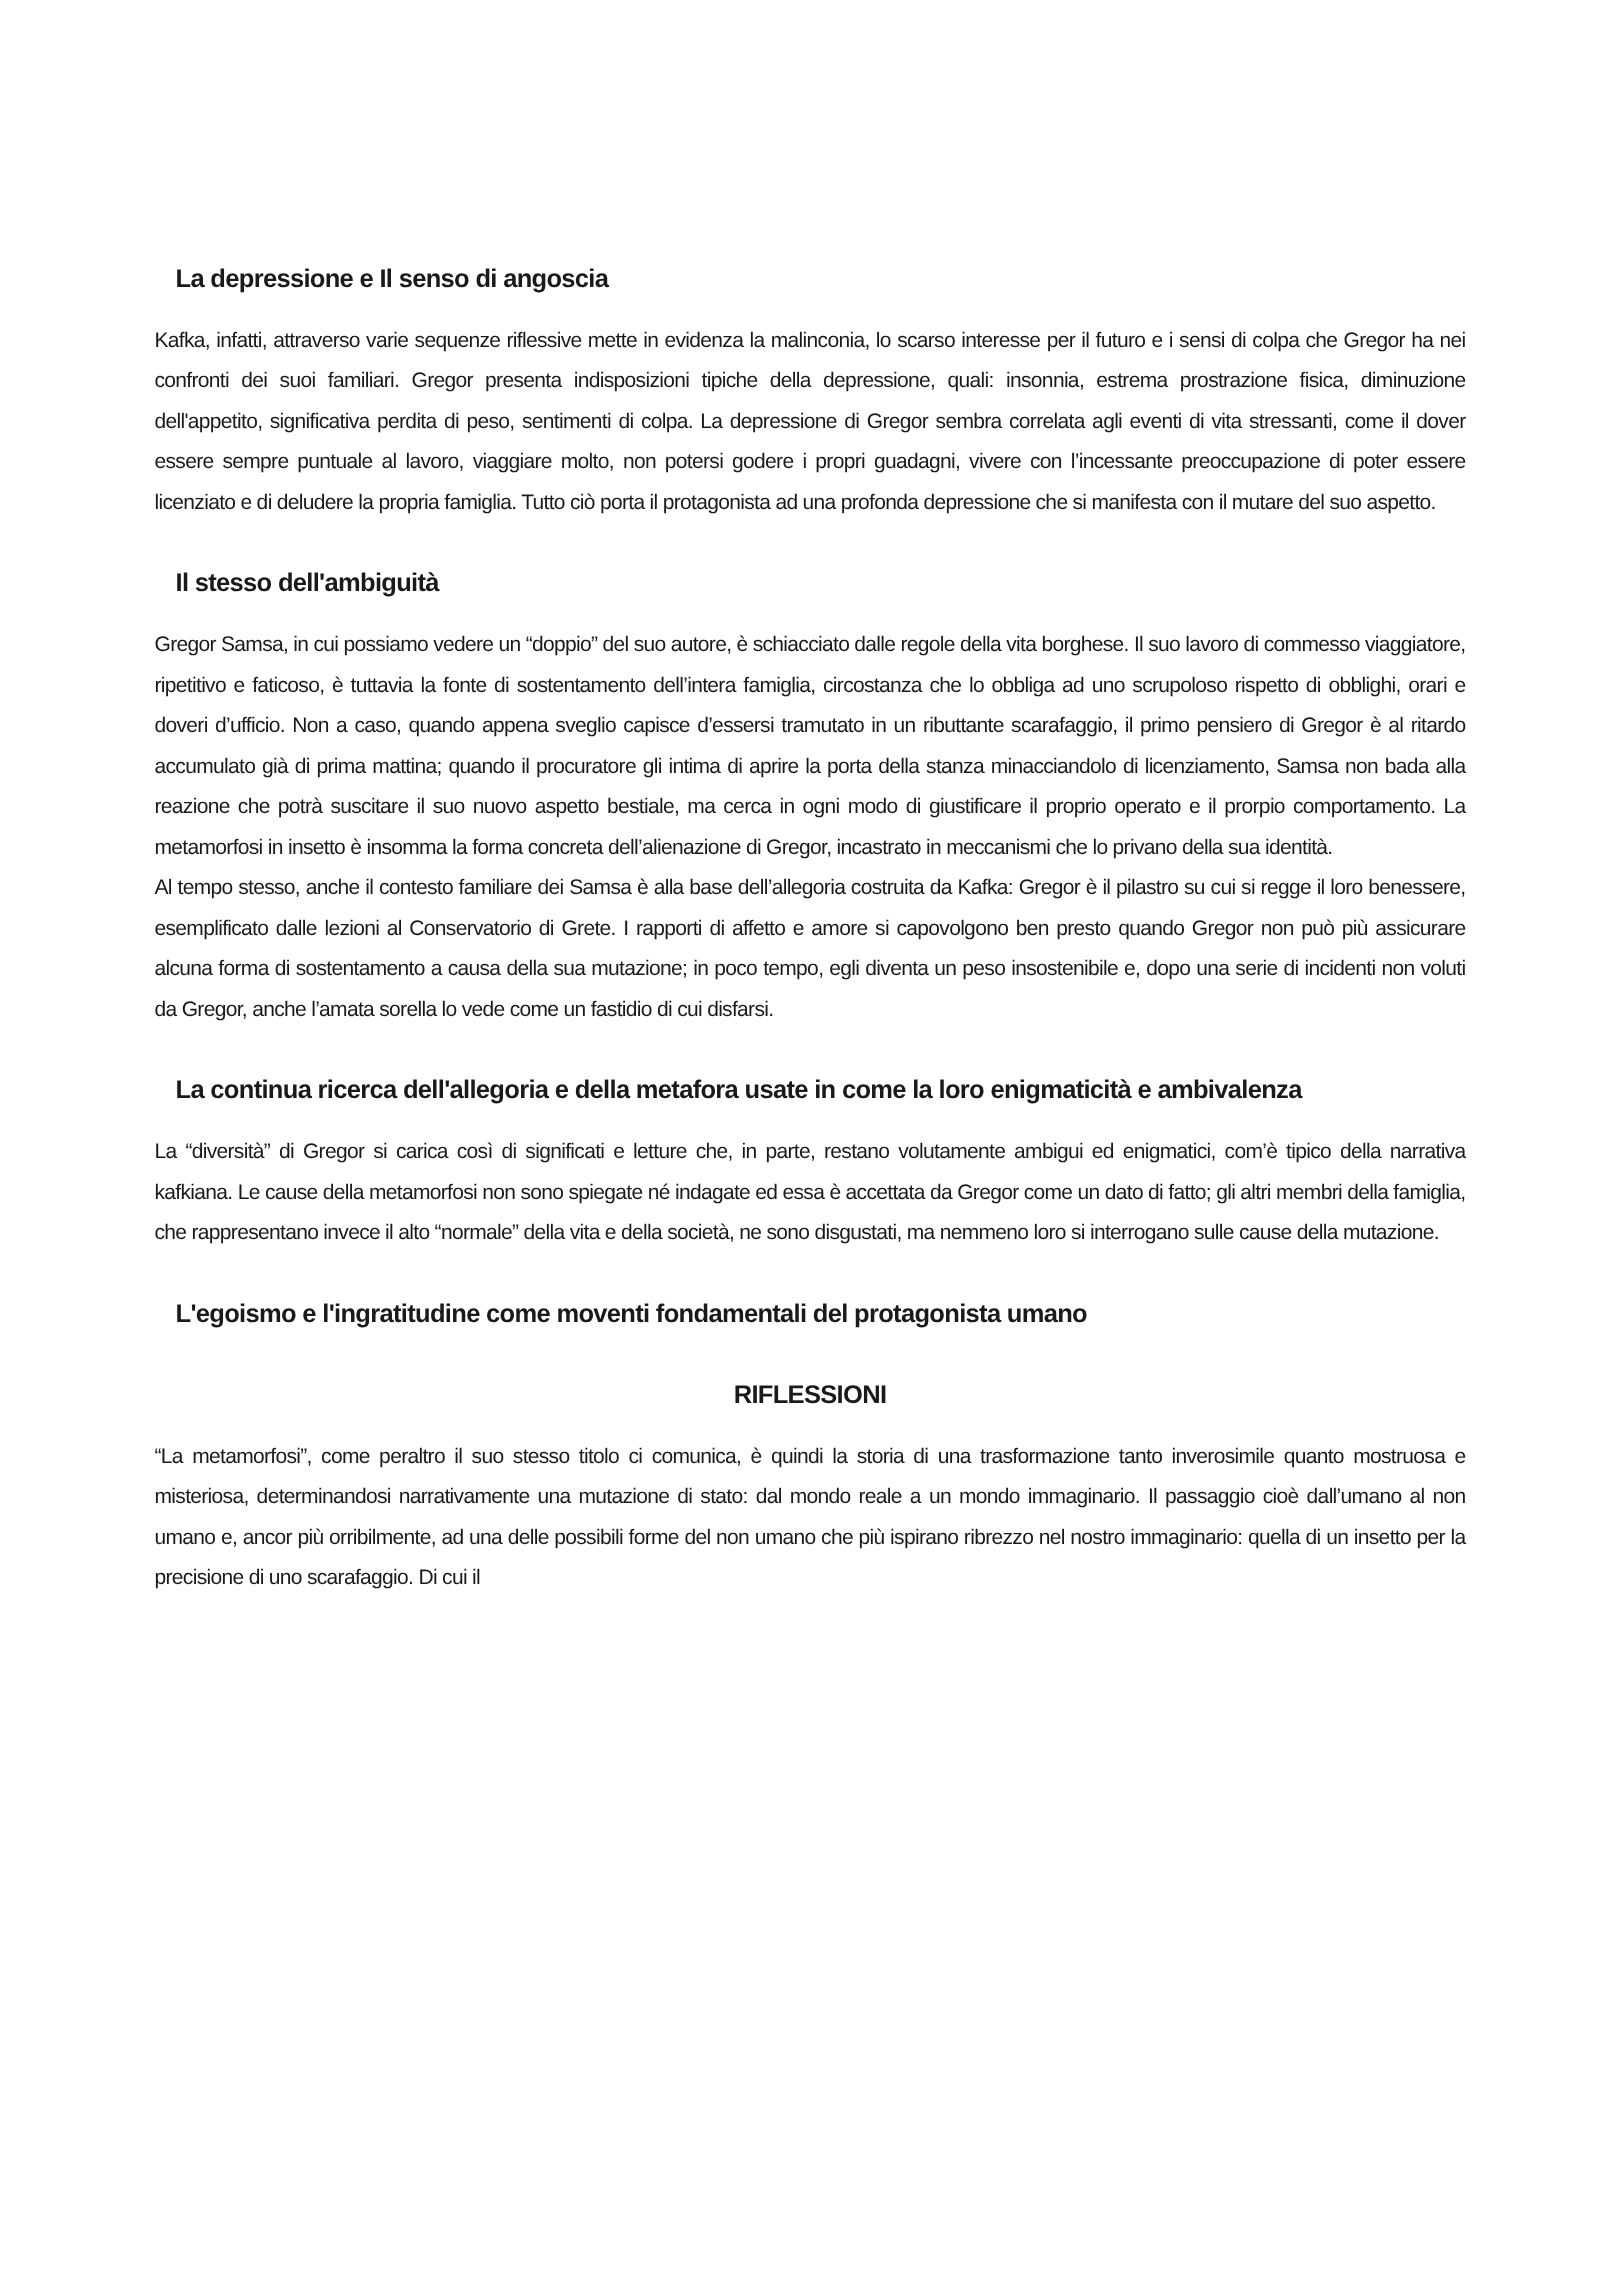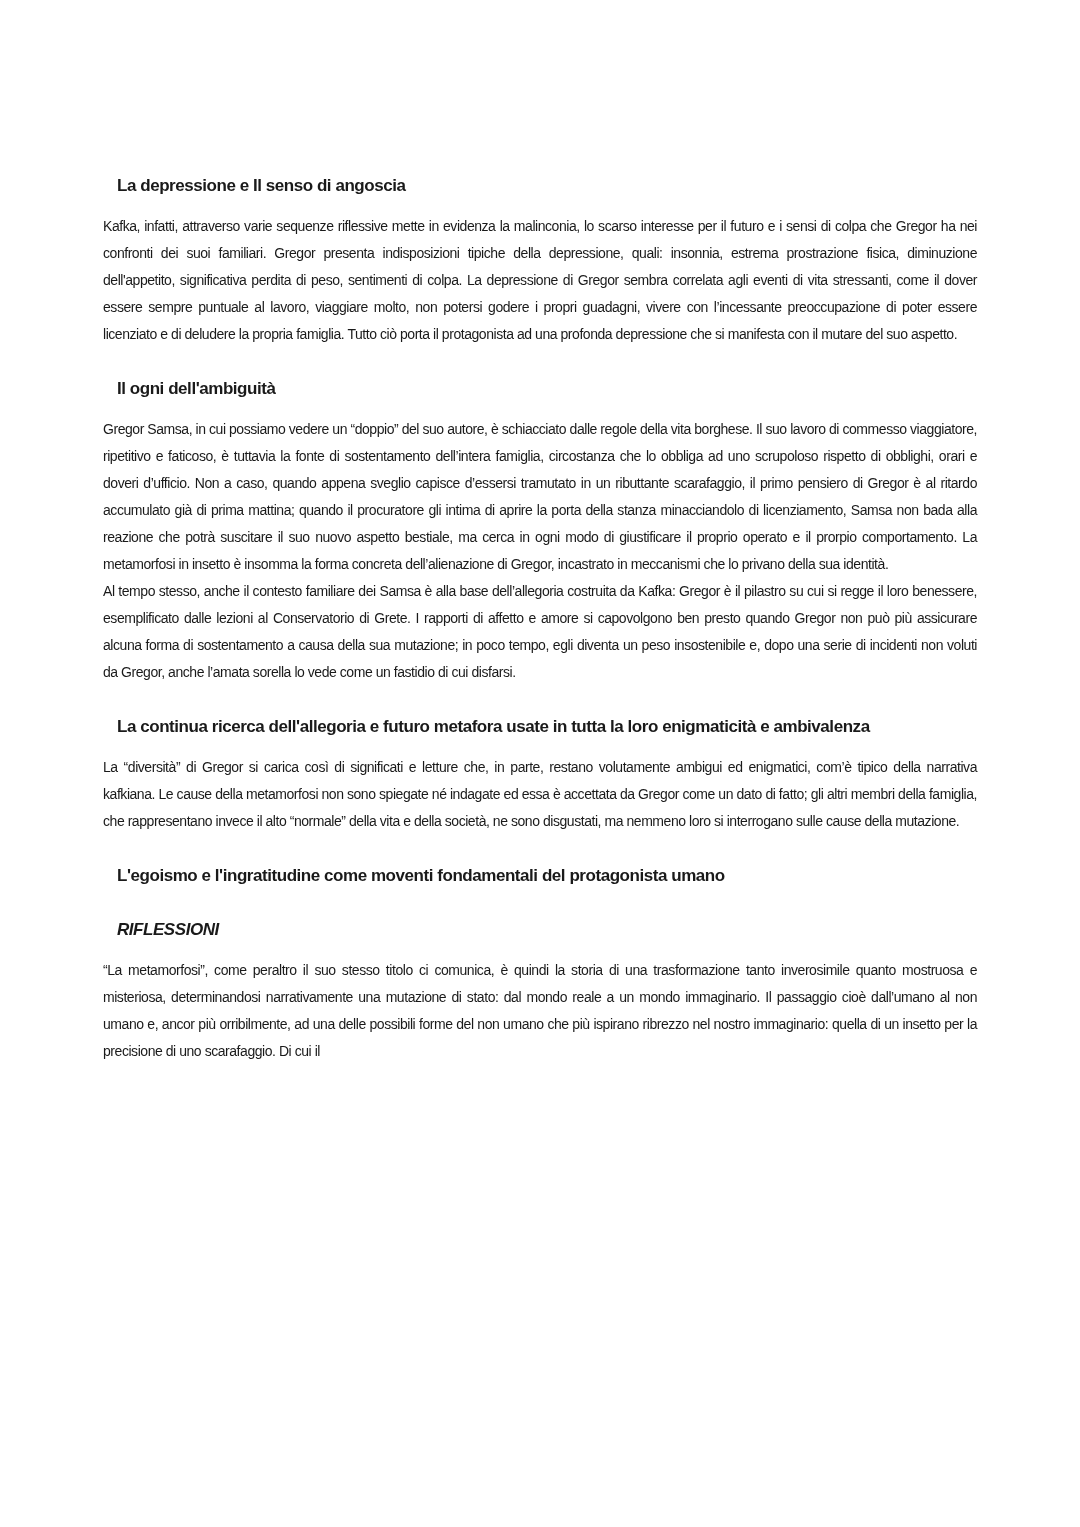--- a/index.html
+++ b/index.html
@@ -26,21 +26,21 @@
     }
     .heading {
       font-weight: bold;
       font-size: 17px;
       line-height: 27px;
       margin: 14px;
       letter-spacing: -0.45px;
       white-space: nowrap;
     }
     .heading.italic {
-      font-style: italic;
+      text-align: center;
     }
     .para {
       font-size: 14px;
       line-height: 27px;
       margin: 0;
       text-align: justify;
       letter-spacing: -0.45px;
       word-spacing: 0px;
     }
     .para b {
@@ -51,27 +51,27 @@
 <body>
 
 <div class="page">
 
   <div class="section">
     <h2 class="heading">La depressione e Il senso di angoscia</h2>
     <p class="para"><span>Kafka, infatti, attraverso varie sequenze riflessive mette in evidenza la malinconia, lo scarso interesse per il futuro e i sensi di colpa che Gregor ha nei confronti dei suoi familiari. Gregor presenta indisposizioni tipiche della depressione, quali: insonnia, estrema prostrazione fisica, diminuzione dell'appetito, significativa perdita di peso, sentimenti di colpa. La depressione di Gregor sembra correlata agli eventi di vita stressanti, come il dover essere sempre puntuale al lavoro, viaggiare molto, non potersi godere i propri guadagni, vivere con l’incessante preoccupazione di poter essere licenziato e di deludere la propria famiglia. Tutto ciò porta il protagonista ad una profonda depressione che si manifesta con il mutare del suo aspetto.</span></p>
   </div>
 
   <div class="section">
-    <h2 class="heading">Il ogni dell'ambiguità</h2>
+    <h2 class="heading">Il stesso dell'ambiguità</h2>
     <p class="para"><span>Gregor Samsa, in cui possiamo vedere un “doppio” del suo autore, è schiacciato dalle </span><b>regole della vita borghese</b><span>. Il suo lavoro di commesso viaggiatore, ripetitivo e faticoso, è tuttavia la fonte di sostentamento dell’intera famiglia, circostanza che lo obbliga ad uno scrupoloso rispetto di obblighi, orari e doveri d’ufficio. Non a caso, quando appena sveglio capisce d’essersi tramutato in un ributtante scarafaggio, il primo pensiero di Gregor è al ritardo accumulato già di prima mattina; quando il procuratore gli intima di aprire la porta della stanza minacciandolo di licenziamento, Samsa non bada alla reazione che potrà suscitare il suo nuovo aspetto bestiale, ma cerca in ogni modo di giustificare il proprio operato e il prorpio comportamento. La metamorfosi in insetto è insomma </span><b>la forma concreta dell’alienazione</b><span> di Gregor, incastrato in meccanismi che lo privano della sua identità.</span></p>
     <p class="para"><span>Al tempo stesso, anche </span><b>il contesto familiare dei Samsa</b><span> è alla base dell’allegoria costruita da Kafka: Gregor è il pilastro su cui si regge </span><b>il loro benessere</b><span>, esemplificato dalle lezioni al Conservatorio di Grete. I rapporti di affetto e amore si capovolgono ben presto quando Gregor non può più assicurare alcuna forma di sostentamento a causa della sua mutazione; in poco tempo, egli diventa </span><b>un peso insostenibile</b><span> e, dopo una serie di incidenti non voluti da Gregor, anche l’amata sorella lo vede come un fastidio di cui disfarsi.</span></p>
   </div>
 
   <div class="section">
-    <h2 class="heading">La continua ricerca dell'allegoria e futuro metafora usate in tutta la loro enigmaticità e ambivalenza</h2>
+    <h2 class="heading">La continua ricerca dell'allegoria e della metafora usate in come la loro enigmaticità e ambivalenza</h2>
     <p class="para"><span>La “diversità” di Gregor si carica così di significati e letture che, in parte, restano volutamente ambigui ed enigmatici, com’è tipico della narrativa kafkiana. Le cause della metamorfosi non sono spiegate né indagate ed essa è accettata da Gregor come un dato di fatto; gli altri membri della famiglia, che rappresentano invece il alto “normale” della vita e della società, ne sono disgustati, ma nemmeno loro si interrogano sulle cause della mutazione.</span></p>
   </div>
 
   <div class="section">
     <h2 class="heading">L'egoismo e l'ingratitudine come moventi fondamentali del protagonista umano</h2>
   </div>
 
   <div class="section">
     <h2 class="heading italic">RIFLESSIONI</h2>
     <p class="para"><span>“La metamorfosi”, come peraltro il suo stesso titolo ci comunica, è quindi la storia di una trasformazione tanto inverosimile quanto mostruosa e misteriosa, determinandosi narrativamente una mutazione di stato: dal mondo reale a un mondo immaginario. Il passaggio cioè dall’umano al non umano e, ancor più orribilmente, ad una delle possibili forme del non umano che più ispirano ribrezzo nel nostro immaginario: quella di un insetto per la precisione di uno scarafaggio. Di cui il</span></p>

